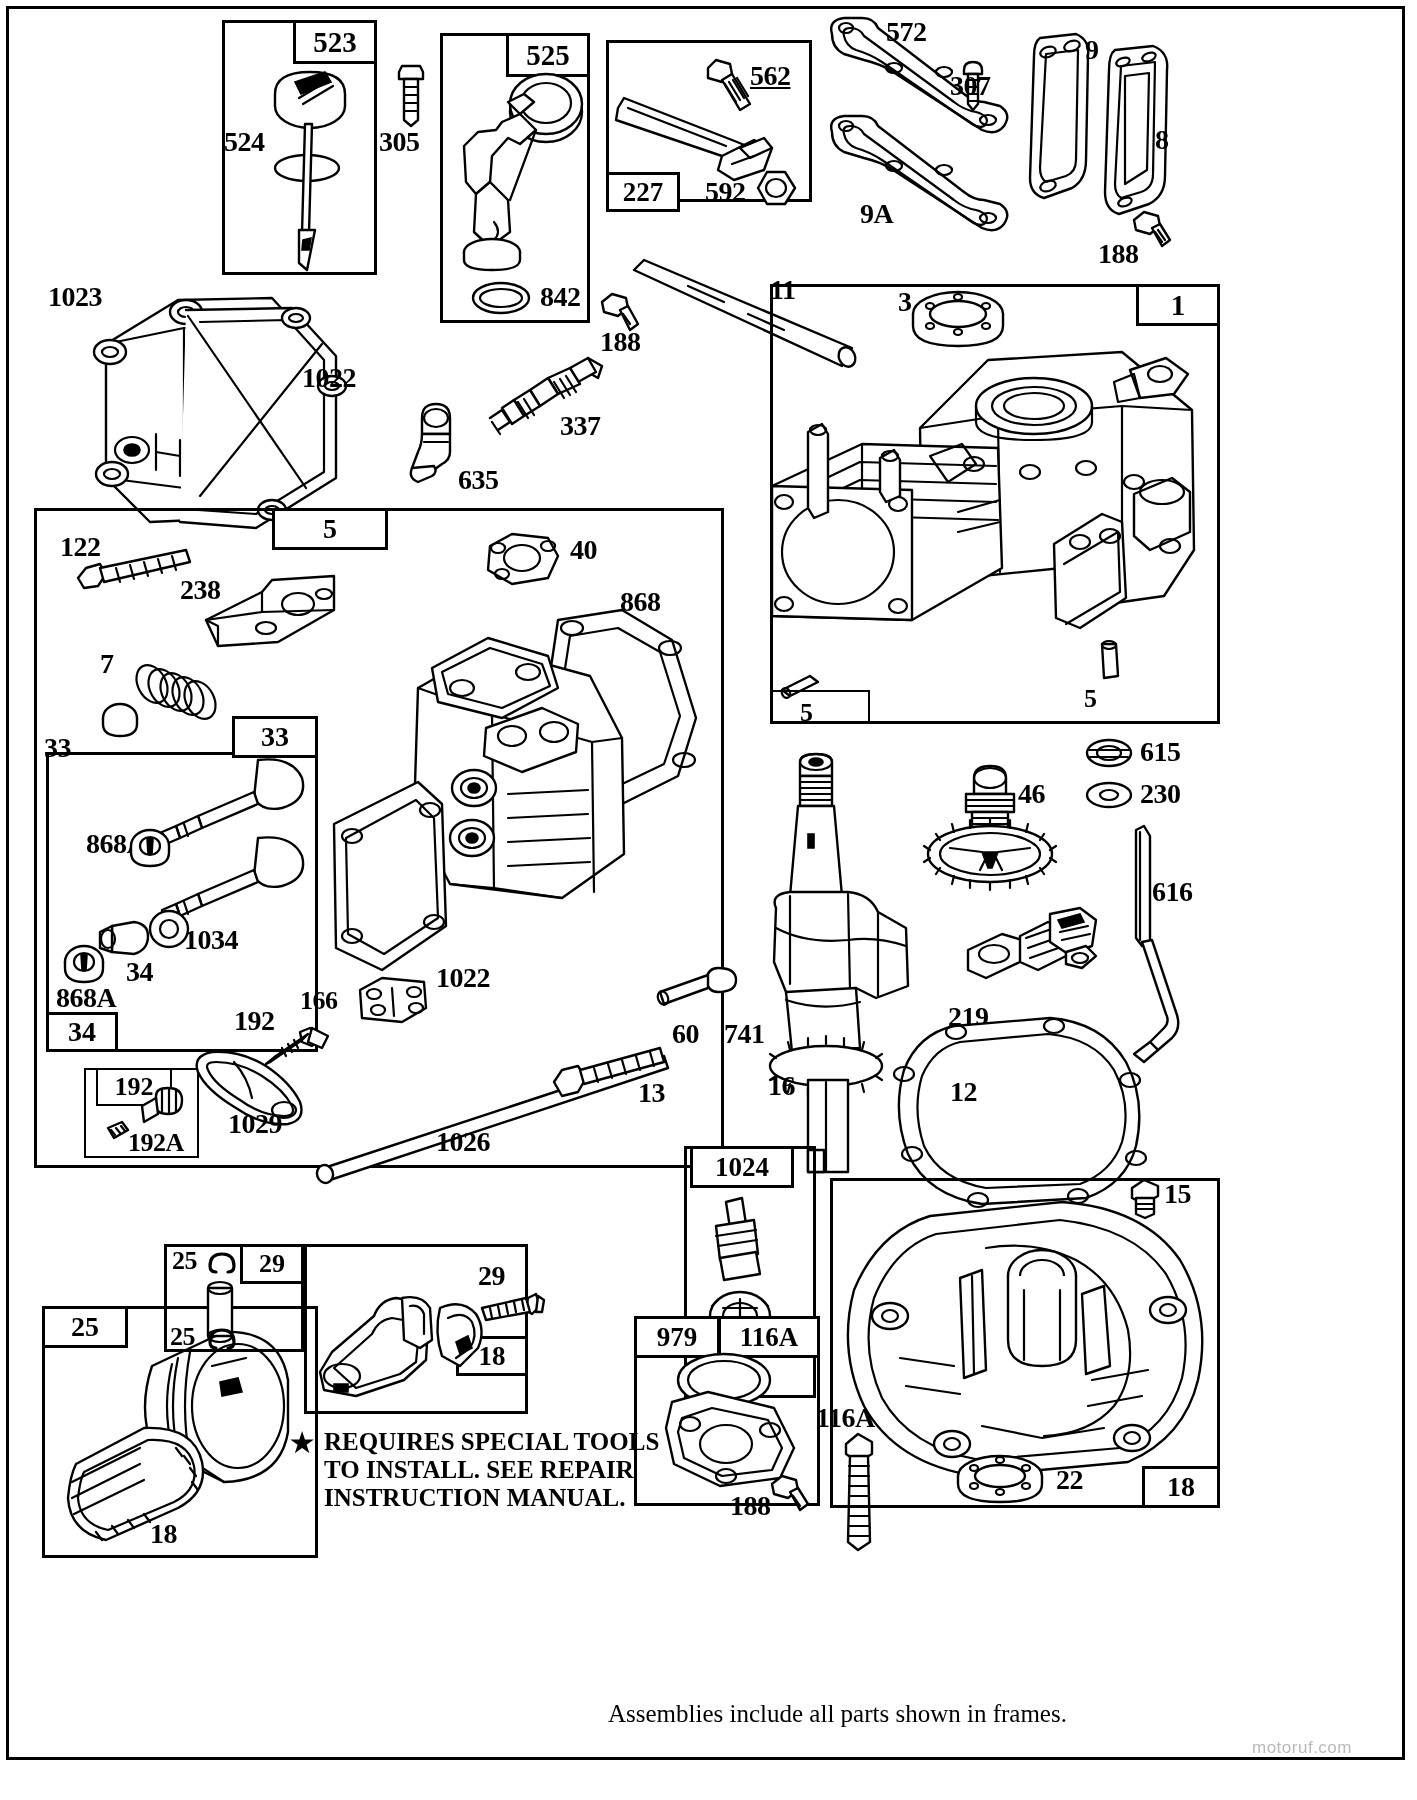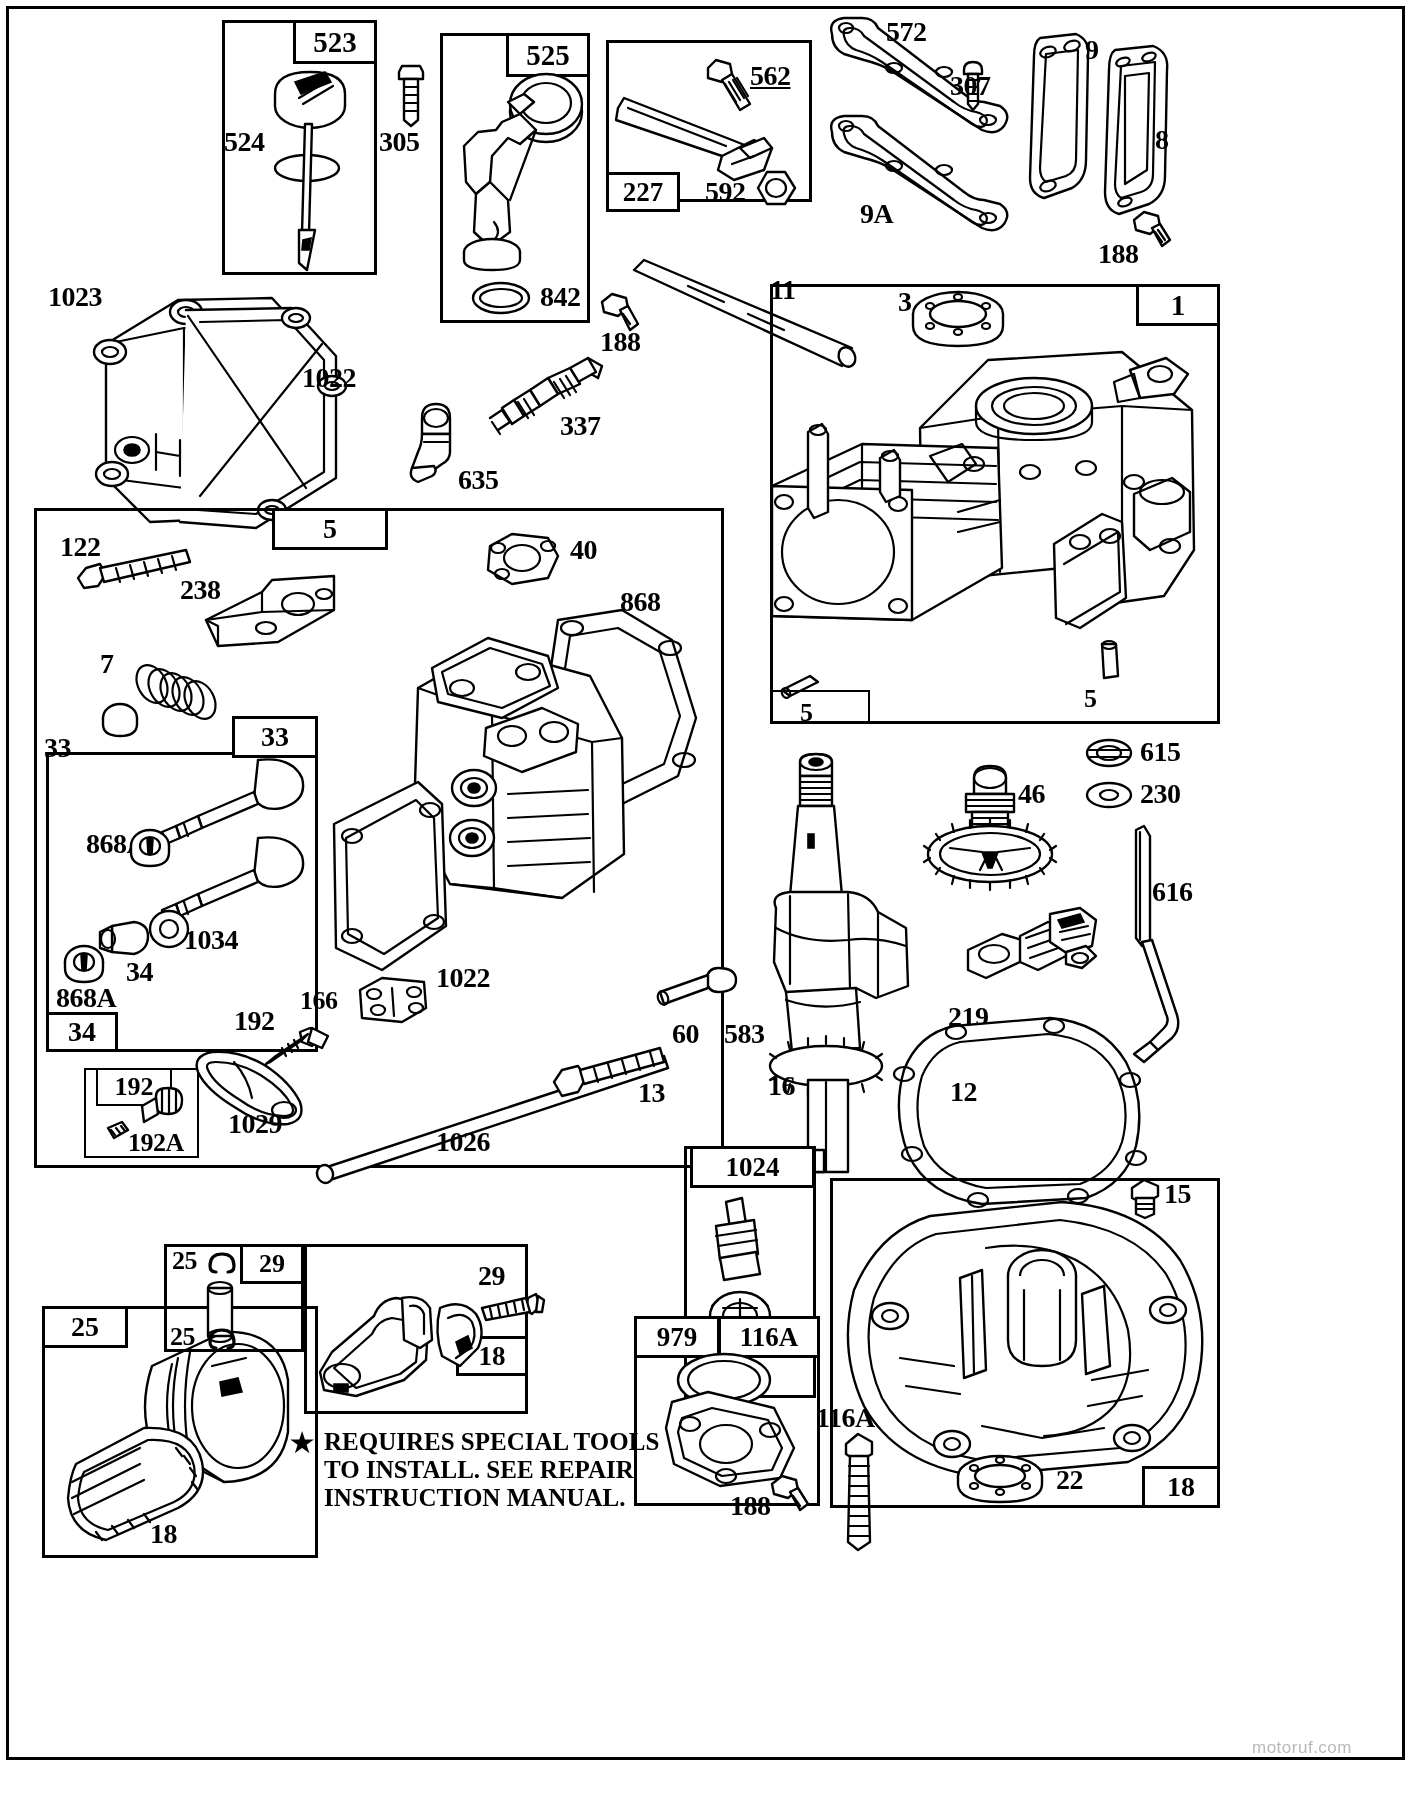--- a/index.html
+++ b/index.html
@@ -709,21 +709,21 @@
         <path d="M20 310 L14 306 M34 302 L32 294 M52 298 L52 290 M70 296 L70 288 M88 298 L88 290 M106 302 L108 294 M120 310 L126 306"></path>
         <path d="M20 328 L14 332 M34 336 L32 344 M52 340 L52 348 M70 342 L70 350 M88 340 L88 348 M106 336 L108 344 M120 328 L126 332"></path>
       </g>
 
       <path class="ln" d="M52 332 L92 332 L92 424 L52 424 Z"></path>
       <path class="ln-t" d="M70 334 L70 424"></path>
       <path class="ln" d="M52 402 L68 402 L68 424 L52 424 Z"></path>
     </svg>
   </div>
   <div class="num n28" style="left:768px;top:1072px;">16</div>
-  <div class="num n28" style="left:724px;top:1020px;">583</div>
+  <div class="num n28" style="left:724px;top:1020px;">741</div>
 
   <div class="art" style="left:890px;top:1012px;">
     <svg width="260" height="200" viewBox="0 0 260 200">
       <path class="ln" d="M64 14 L160 6 Q212 10 236 50 Q256 88 246 134 Q236 172 196 186 L92 192 Q38 184 18 142 Q2 100 14 58 Q28 22 64 14 Z"></path>
       <path class="ln-t" d="M70 30 L158 22 Q204 26 224 58 Q242 92 232 130 Q222 160 190 172 L96 176 Q50 168 34 134 Q22 98 32 64 Q44 36 70 30 Z"></path>
       <ellipse class="ln-t" cx="66" cy="20" rx="10" ry="7"></ellipse>
       <ellipse class="ln-t" cx="164" cy="14" rx="10" ry="7"></ellipse>
       <ellipse class="ln-t" cx="240" cy="68" rx="10" ry="7"></ellipse>
       <ellipse class="ln-t" cx="246" cy="146" rx="10" ry="7"></ellipse>
       <ellipse class="ln-t" cx="188" cy="184" rx="10" ry="7"></ellipse>
@@ -737,21 +737,21 @@
   <div class="art" style="left:1124px;top:1176px;">
     <svg width="42" height="44" viewBox="0 0 42 44">
       <path class="ln" d="M8 12 L20 4 L34 10 L34 20 L20 28 L8 22 Z"></path>
       <path class="ln" d="M12 22 L30 22 L30 38 L21 42 L12 38 Z"></path>
       <path class="ln-t" d="M12 28 H30 M12 33 H30"></path>
     </svg>
   </div>
   <div class="num n28" style="left:1164px;top:1180px;">15</div>
 
   <div class="gbox" style="left:684px;top:1146px;width:132px;height:252px;"></div>
-  <div class="tab" style="left:690px;top:1146px;width:125px;height:42px;font-size:27px;">
+  <div class="tab" style="left:690px;top:1146px;width:104px;height:42px;font-size:27px;">
     <span>1024</span>
   </div>
   <div class="art" style="left:698px;top:1196px;">
     <svg width="86" height="190" viewBox="0 0 86 190">
       <path class="ln" d="M28 6 L44 2 L48 28 L32 32 Z"></path>
       <path class="ln" d="M18 30 L56 24 L60 58 L22 64 Z"></path>
       <path class="ln-t" d="M18 40 L58 34 M20 50 L59 44"></path>
       <path class="ln" d="M22 62 L58 56 L62 78 L26 84 Z"></path>
 
       <ellipse class="ln" cx="42" cy="120" rx="30" ry="24"></ellipse>
@@ -927,18 +927,19 @@
 
   <div class="note" style="left:290px;top:1428px;width:380px;">
     <span class="star" style="position:absolute;left:0;top:2px;">★</span>
     <div style="margin-left:34px;font-size:25px;">
       <div>REQUIRES SPECIAL TOOLS</div>
       <div>TO INSTALL.  SEE REPAIR</div>
       <div>INSTRUCTION MANUAL.</div>
     </div>
   </div>
 
+  <div class="footer" style="left:608px;top:1700px;">Assemblies include all parts shown in frames.</div>
 
   <div class="wm" style="left:1252px;top:1738px;">
     <span>motoruf.com</span>
   </div>
 
 </div>
 
 </body></html>

